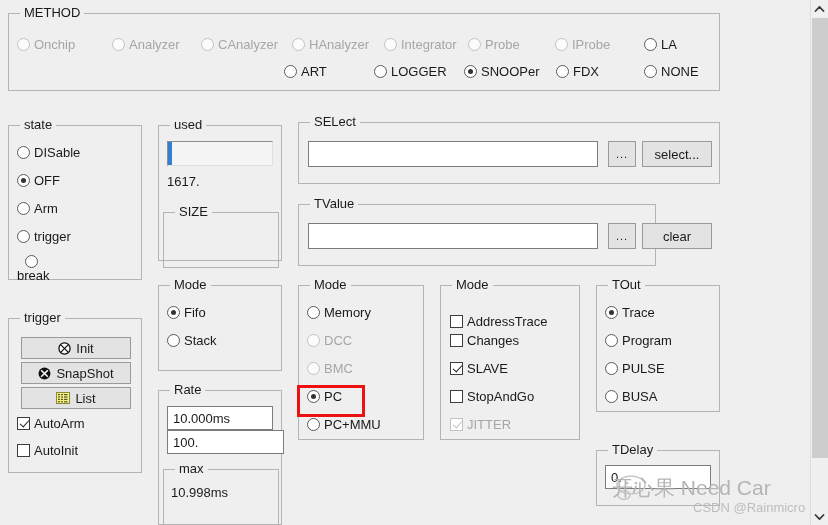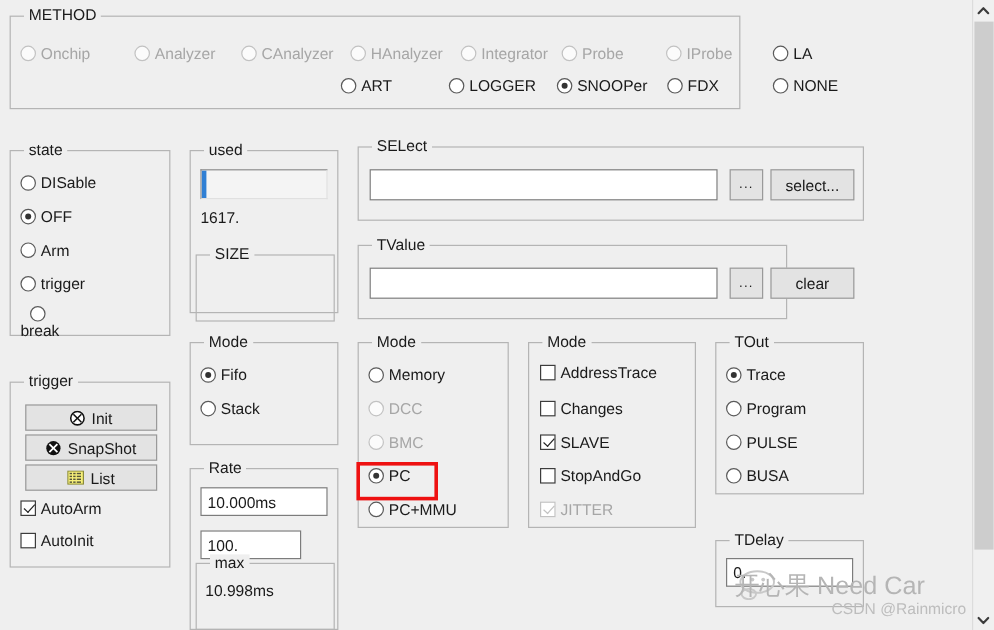--- a/index.html
+++ b/index.html
@@ -214,21 +214,21 @@
   .wm-logo {
     left: 615px; top: 474px;
     width: 34px; height: 26px;
   }
 </style>
 </head>
 <body>
 
 <div class="canvas">
 
-  <div class="group" style="left:8px; top:13px; width:609px; height:78px;">
+  <div class="group" style="left:8px; top:13px; width:712px; height:78px;">
     <span class="legend">METHOD</span>
 
     <div class="rb disabled" style="left:8px; top:21px;">
       <span class="dot"></span>
       <span class="lbl">Onchip</span>
     </div>
     <div class="rb disabled" style="left:103px; top:21px;">
       <span class="dot"></span>
       <span class="lbl">Analyzer</span>
     </div>
@@ -377,21 +377,21 @@
     </div>
     <div class="rb" style="left:8px; top:45px;">
       <span class="dot"></span>
       <span class="lbl">Stack</span>
     </div>
   </div>
 
   <div class="group" style="left:158px; top:390px; width:124px; height:135px;">
     <span class="legend">Rate</span>
     <div class="field" style="left:8px; top:15px; width:106px; height:24px;">10.000ms</div>
-    <div class="field" style="left:8px; top:51px; width:84px; height:24px;">100.</div>
+    <div class="field" style="left:8px; top:39px; width:117px; height:24px;">100.</div>
 
     <div class="group" style="left:4px; top:78px; width:116px; height:56px;">
       <span class="legend">max</span>
       <div class="statictext" style="left:7px; top:15px;">10.998ms</div>
     </div>
   </div>
 
   <div class="group" style="left:298px; top:122px; width:422px; height:62px;">
     <span class="legend">SELect</span>
     <div class="field" style="left:9px; top:18px; width:290px; height:26px;" placeholder=""></div>
@@ -434,21 +434,21 @@
     </div>
     <div class="rb" style="left:8px; top:129px;">
       <span class="dot"></span>
       <span class="lbl">PC+MMU</span>
     </div>
   </div>
   <div class="highlight" style="left:297px; top:385px; width:68px; height:32px;"></div>
 
   <div class="group" style="left:440px; top:285px; width:140px; height:155px;">
     <span class="legend">Mode</span>
-    <div class="cb" style="left:9px; top:15px;">
+    <div class="cb" style="left:9px; top:26px;">
       <span class="box"></span>
       <span class="lbl">AddressTrace</span>
     </div>
     <div class="cb" style="left:9px; top:45px;">
       <span class="box"></span>
       <span class="lbl">Changes</span>
     </div>
     <div class="cb checked" style="left:9px; top:73px;">
       <span class="box"></span>
       <span class="lbl">SLAVE</span>

